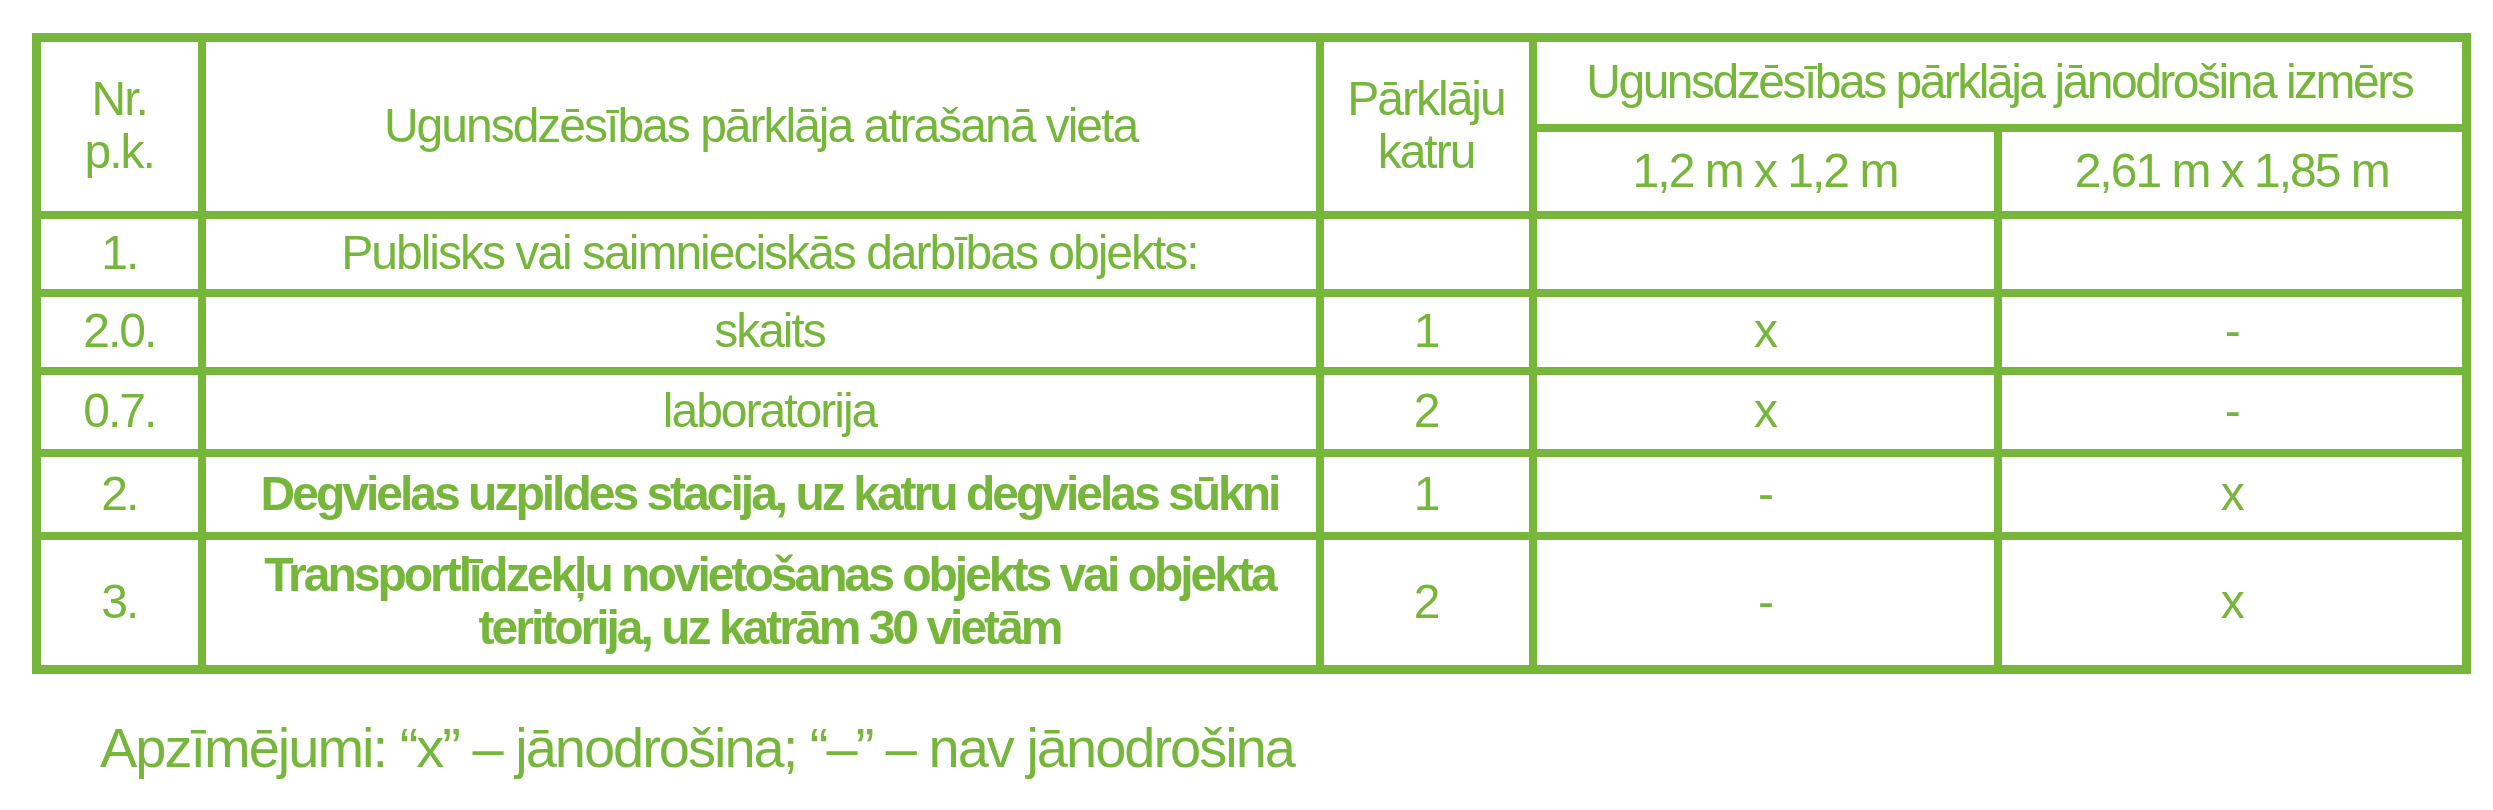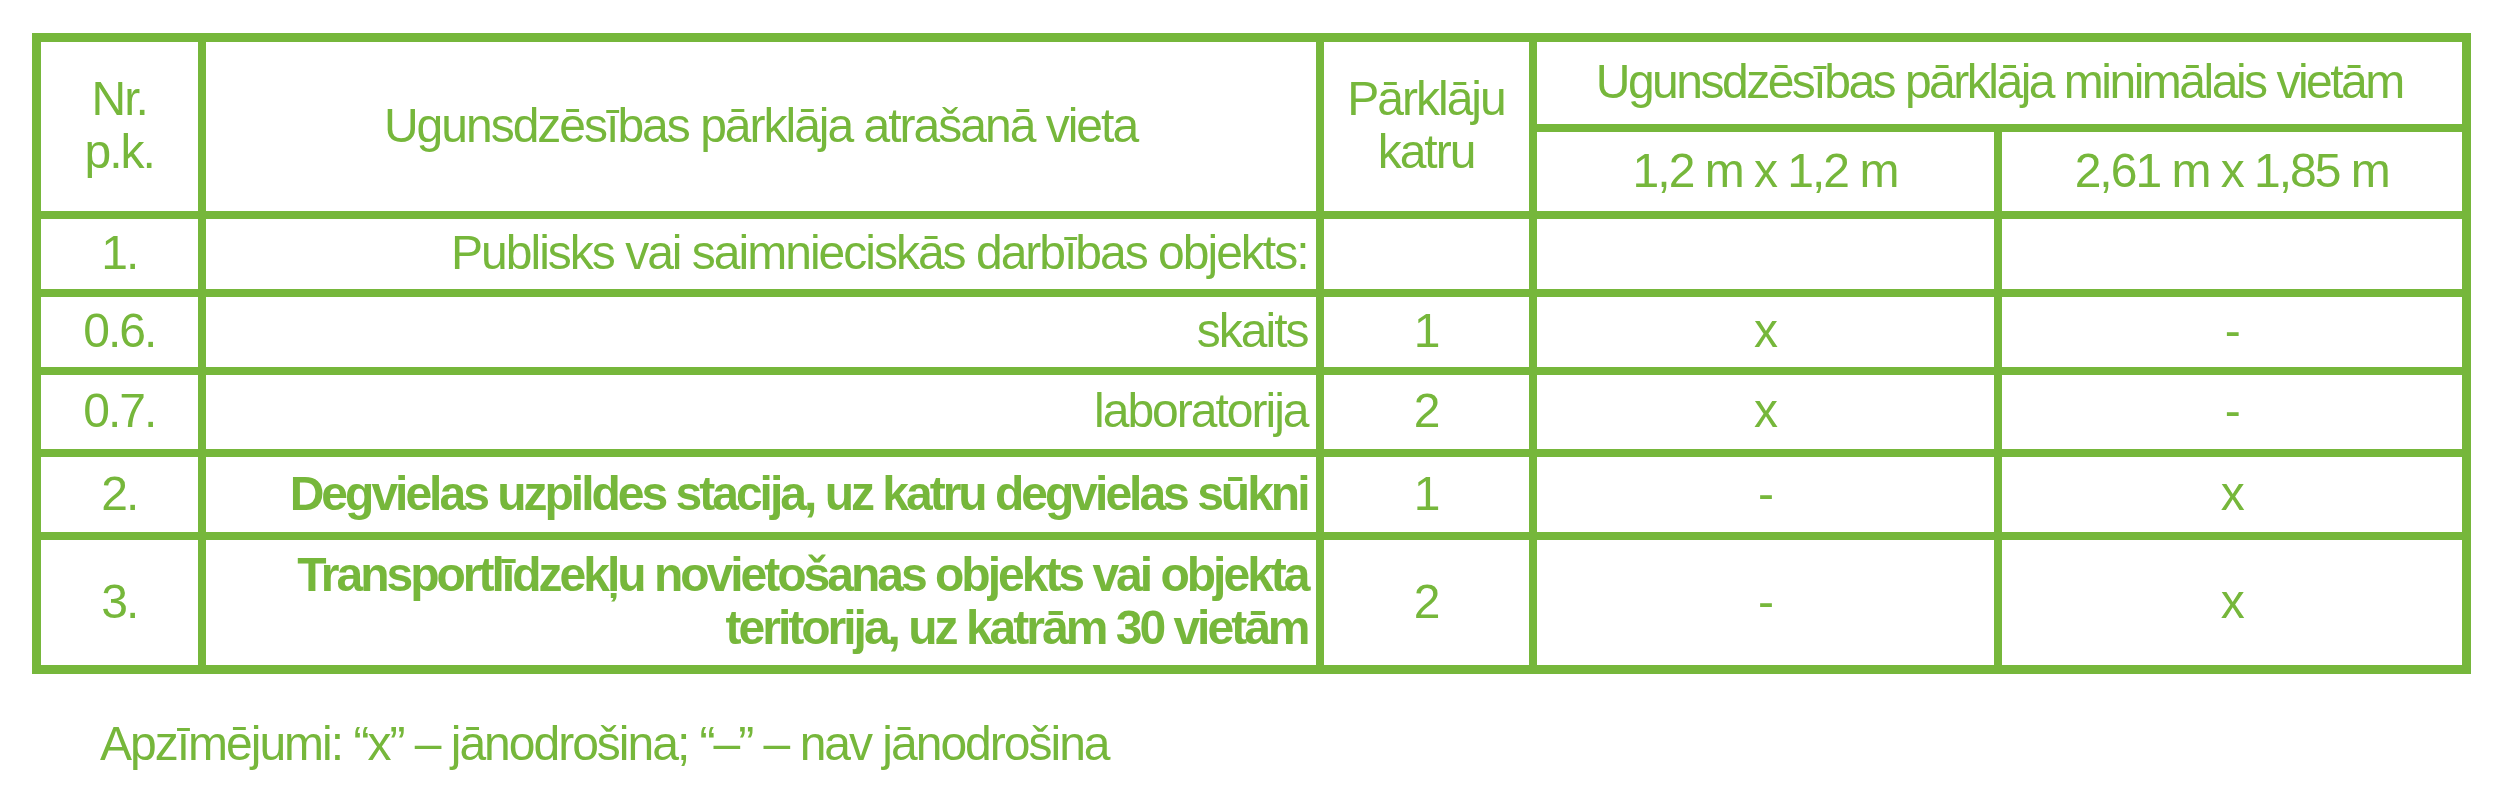--- a/index.html
+++ b/index.html
@@ -35,34 +35,34 @@
   }
   thead tr.hr1 { height: 90px; }
   thead tr.hr2 { height: 87px; }
   tbody tr:nth-child(1) { height: 78px; }
   tbody tr:nth-child(2) { height: 78px; }
   tbody tr:nth-child(3) { height: 82px; }
   tbody tr:nth-child(4) { height: 83px; }
   tbody tr:nth-child(5) { height: 134px; }
 
   td.loc {
-    text-align: right;
+    text-align: center;
     padding-left: 26px;
     padding-right: 8px;
   }
   .xtight { letter-spacing: -3px; font-weight: bold; }
   .th-group { letter-spacing: -2.5px; }
   .l { display: block; }
 
   p.legend {
     position: absolute;
     left: 100px; top: 716px;
     margin: 0;
     color: var(--green);
-    font-size: 48px;
+    font-size: 56px;
     letter-spacing: -2px;
     line-height: 1.15;
     white-space: nowrap;
   }
 </style>
 </head>
 <body>
 
 <div class="page">
 
@@ -78,37 +78,37 @@
       <tr class="hr1">
         <th rowspan="2">
           <span class="l">Nr.</span>
           <span class="l">p.k.</span>
         </th>
         <th rowspan="2">Ugunsdzēsības pārklāja atrašanā vieta</th>
         <th rowspan="2">
           <span class="l">Pārklāju</span>
           <span class="l">katru</span>
         </th>
-        <th colspan="2" class="th-group">Ugunsdzēsības pārklāja minimālais vietām</th>
+        <th colspan="2" class="th-group">Ugunsdzēsības pārklāja jānodrošina izmērs</th>
       </tr>
       <tr class="hr2">
         <th>1,2 m x 1,2 m</th>
         <th>2,61 m x 1,85 m</th>
       </tr>
     </thead>
     <tbody>
       <tr>
         <td>1.</td>
         <td class="loc">Publisks vai saimnieciskās darbības objekts:</td>
         <td></td>
         <td></td>
         <td></td>
       </tr>
       <tr>
-        <td>0.6.</td>
+        <td>2.0.</td>
         <td class="loc">skaits</td>
         <td>1</td>
         <td>x</td>
         <td>-</td>
       </tr>
       <tr>
         <td>0.7.</td>
         <td class="loc">laboratorija</td>
         <td>2</td>
         <td>x</td>

